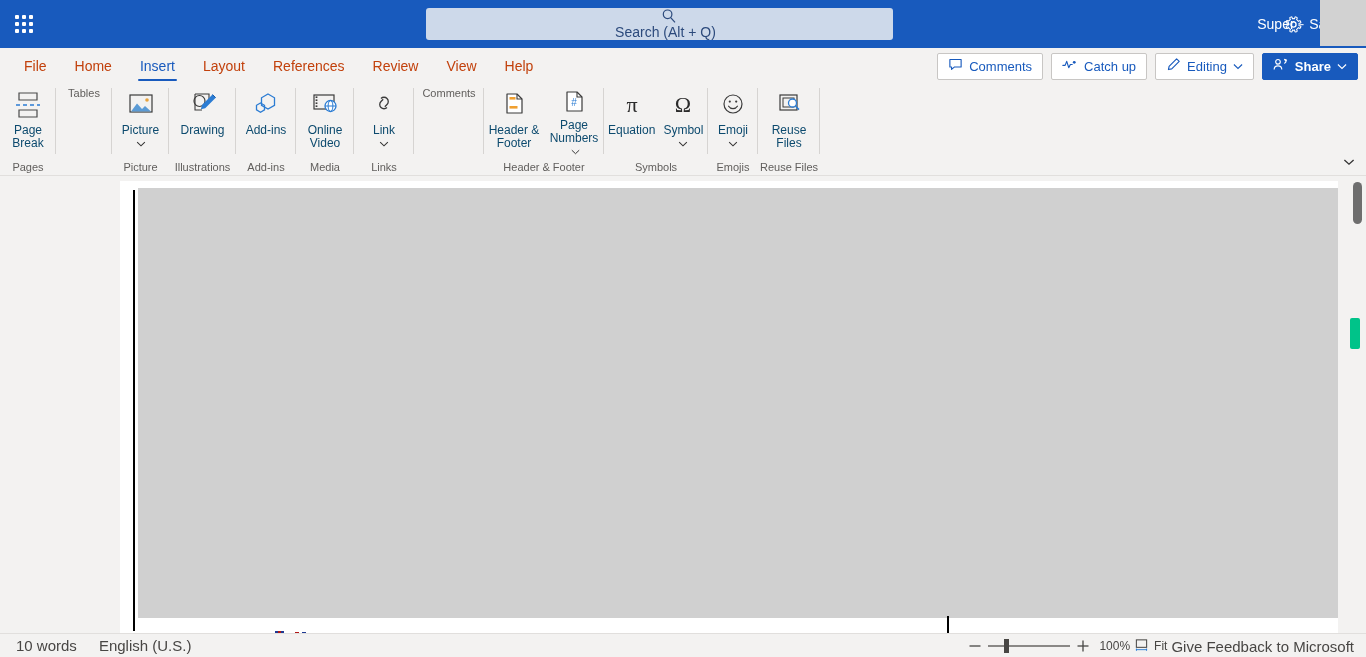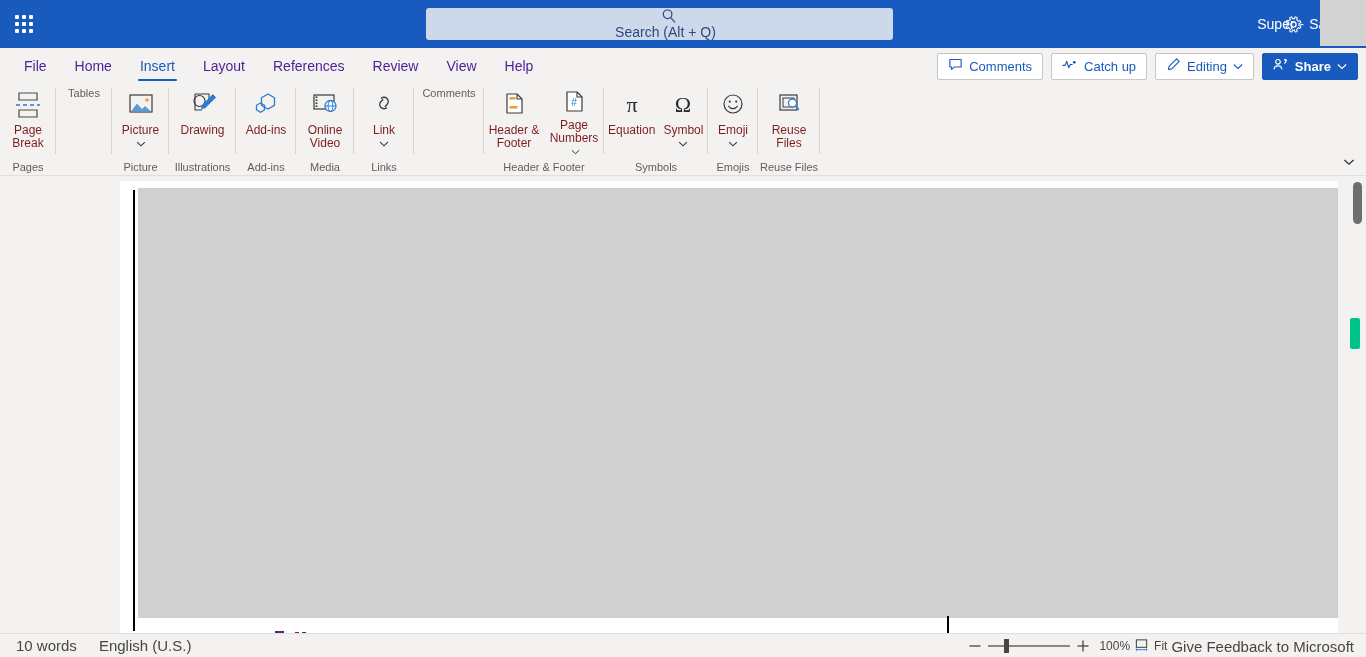--- a/index.html
+++ b/index.html
@@ -62,21 +62,21 @@
   
   .tabstrip {
     position: absolute; left: 0; top: 48px; width: 1366px; height: 36px;
     background: #f3f2f1;
     display: flex; align-items: center;
   }
   .tabs { display: flex; align-items: center; padding-left: 10px; height: 36px; }
   .tab {
     position: relative; height: 36px; padding: 0 14px;
     display: flex; align-items: center; justify-content: center;
-    font-size: 14px; color: #4c1d95; cursor: pointer; white-space: nowrap;
+    font-size: 14px; color: #c2410c; cursor: pointer; white-space: nowrap;
   }
   .tab.active { color: #185abd; }
   .tab.active::after {
     content: ""; position: absolute; left: 12px; right: 12px; bottom: 3px;
     height: 2.5px; background: #185abd; border-radius: 2px;
   }
   .tabstrip-right {
     position: absolute; right: 8px; top: 0; height: 36px;
     display: flex; align-items: center; gap: 8px;
   }
@@ -108,21 +108,21 @@
     position: absolute; right: 0; top: 4px; width: 1px; height: 66px; background: #d6d4d2;
   }
   .rbtn {
     min-width: 50px; height: 74px; padding: 4px 4px 0 4px;
     display: flex; flex-direction: column; align-items: center;
     cursor: pointer; border-radius: 2px;
   }
   .rbtn.selected { background: #d2d0ce; }
   .rbtn .ico { height: 34px; display: flex; align-items: center; justify-content: center; }
   .rbtn .txt {
-    font-size: 12px; color: #7f1d1d; text-align: center; line-height: 13px; margin-top: 2px;
+    font-size: 12px; color: #0c4a6e; text-align: center; line-height: 13px; margin-top: 2px;
     white-space: pre-line;
   }
   .rbtn .dd { height: 12px; display: flex; align-items: center; justify-content: center; margin-top: 1px; }
   .dd-red {
     border: 2px solid #e81123; background: #fff; width: 22px; height: 15px;
     display: flex; align-items: center; justify-content: center; margin-top: 2px;
   }
   .inline-dd { display: inline-flex; align-items: center; vertical-align: middle; margin-left: 2px; }
   .ribbon-collapse {
     position: absolute; right: 6px; bottom: 4px; width: 22px; height: 18px;

